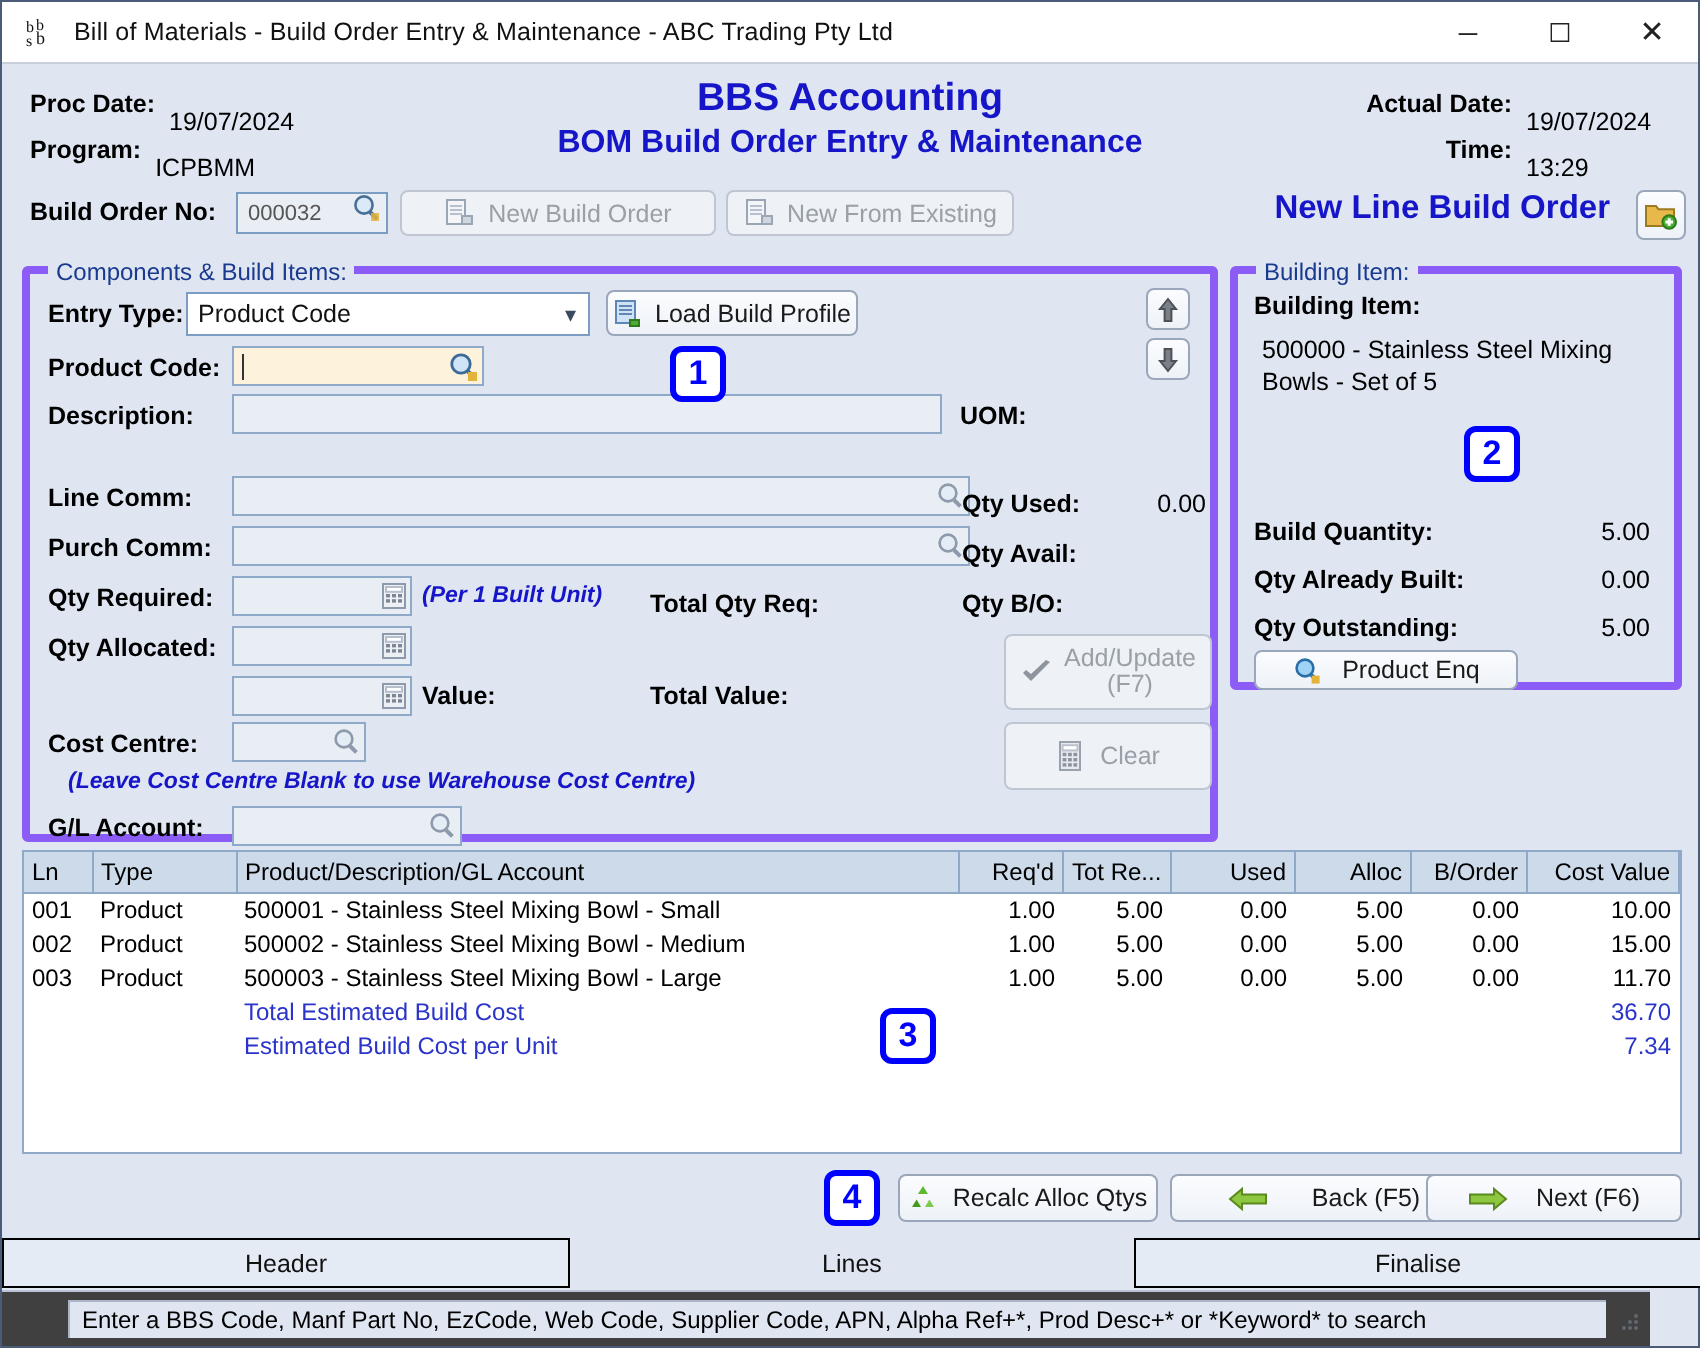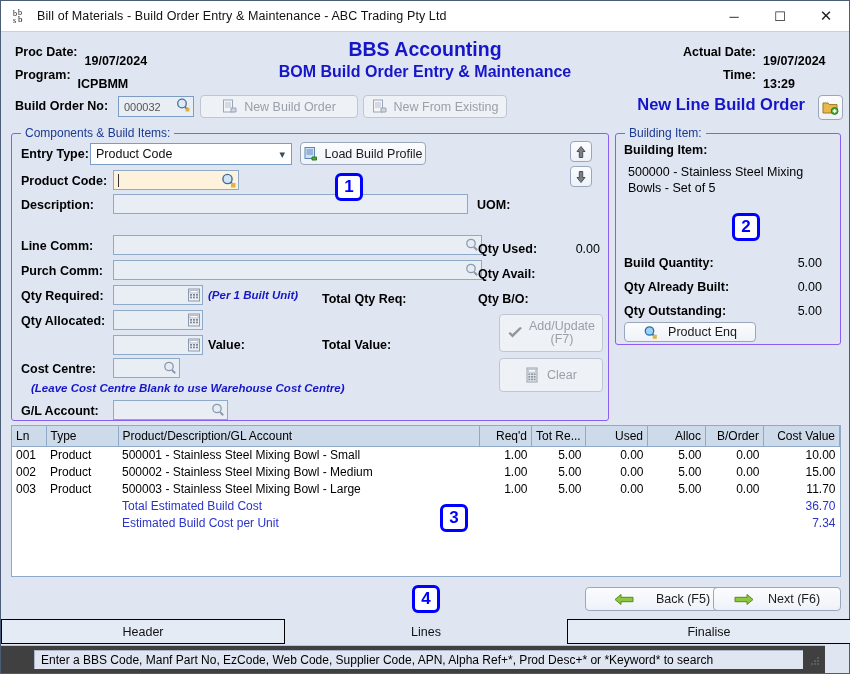--- a/index.html
+++ b/index.html
@@ -26,21 +26,21 @@
   .title-text{font-size:12.5px;color:#111;margin-left:4px;letter-spacing:0.1px;}
   .win-btns{margin-left:auto;display:flex;height:31px;}
   .win-btn{width:46px;height:31px;display:flex;align-items:center;justify-content:center;font-size:13px;color:#222;}
   .win-btn.close{font-size:15px;}
 
   
   .headband{height:61px;position:relative;background:#dfe6f2;}
   .hb-left{position:absolute;left:14px;top:8px;font-size:12.5px;color:#000;}
   .hb-row{height:23px;display:flex;align-items:center;}
   .hb-lbl{font-weight:bold;}
-  .hb-val{margin-left:7px;font-weight:bold;margin-top:19px;}
+  .hb-val{margin-left:7px;font-weight:normal;margin-top:19px;}
   .hb-center{position:absolute;left:0;right:0;top:5px;text-align:center;color:#1616c8;font-weight:bold;}
   .hb-t1{font-size:19.5px;line-height:24px;}
   .hb-t2{font-size:16px;line-height:21px;}
   .hb-right{position:absolute;right:14px;top:8px;font-size:12.5px;color:#000;text-align:right;}
   .hb-right .hb-row{justify-content:flex-end;}
   .hb-right .hb-val{display:inline-block;width:72px;text-align:left;}
 
   
   .borow{height:30px;position:relative;}
   .bo-lbl{position:absolute;left:14px;top:6px;font-size:12.5px;font-weight:bold;color:#000;}
@@ -58,21 +58,21 @@
     font-size:12.5px;color:#1a1a1a;box-sizing:border-box;
   }
   .btn.dis{color:#9aa0a8;background:#eef1f6;border-color:#bfc6d2;}
   .bo-new1{position:absolute;left:199px;top:2px;width:158px;height:23px;}
   .bo-new2{position:absolute;left:362px;top:2px;width:144px;height:23px;}
   .bo-new1 .ico,.bo-new2 .ico{margin-right:7px;display:flex;}
   .ndbo{position:absolute;right:44px;top:2px;font-size:16.5px;font-weight:bold;color:#1616c8;}
   .ndbo-btn{position:absolute;right:6px;top:2px;width:25px;height:25px;}
 
   
-  .group{position:absolute;border:1px solid #8b5cf6;border-radius:3px;box-sizing:border-box;}
+  .group{position:absolute;border:4px solid #8b5cf6;border-radius:3px;box-sizing:border-box;}
   .group > .legend{
     position:absolute;top:-8px;left:9px;background:#dfe6f2;padding:0 4px;
     font-size:12px;color:#1a3a8f;
   }
   #gComp{left:10px;top:132px;width:598px;height:288px;}
   #gBuild{left:614px;top:132px;width:226px;height:212px;}
 
   .lbl{position:absolute;font-size:12.5px;font-weight:bold;color:#000;}
   .lbl.norm{font-weight:normal;}
   .ital{font-style:italic;font-weight:bold;color:#1616c8;font-size:11.5px;}
@@ -539,20 +539,30 @@
           <td></td>
           <td></td>
           <td></td>
           <td class="r">7.34</td>
         </tr>
       </tbody>
     </table>
   </div>
 
   <div class="actions">
+    <div class="btn ab" style="left:448px;width:130px;">
+      <span class="ico">
+        <svg width="15" height="15" viewBox="0 0 15 15">
+          <path d="M7.5 1 l2.5 4 l-5 0 z" fill="#5cb82e"></path>
+          <path d="M13 11.5 l-4.5 0 l2.2 -3.8 z" fill="#7fc94d"></path>
+          <path d="M2 11.5 l4.5 0 l-2.2 -3.8 z" fill="#3f9a1e"></path>
+        </svg>
+      </span>
+      <span>Recalc Alloc Qtys</span>
+    </div>
     <div class="btn ab" style="left:584px;width:154px;text-align:center;">
       <span class="ico" style="margin-right:22px;">
         <svg width="20" height="13" viewBox="0 0 20 13">
           <path d="M1 6.5 l6 -5 l0 2.8 l12 0 l0 4.4 l-12 0 l0 2.8 z" fill="#8dc63f" stroke="#5a8a1e"></path>
         </svg>
       </span>
       <span>Back (F5)</span>
     </div>
     <div class="btn ab" style="left:712px;width:128px;">
       <span class="ico" style="margin-right:14px;">

